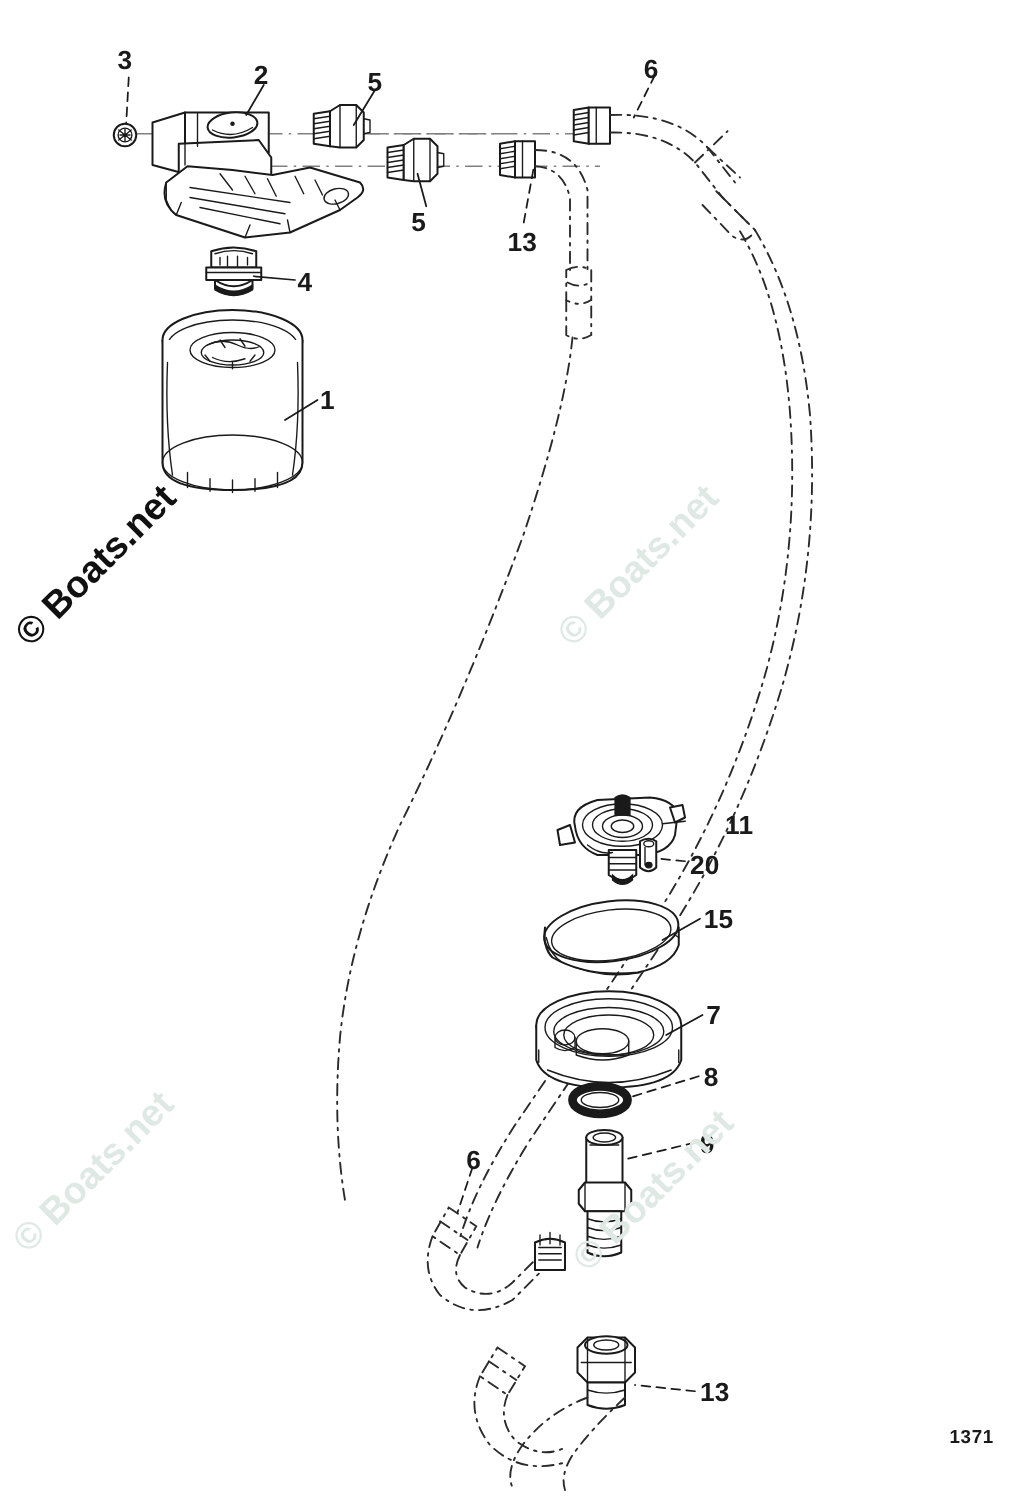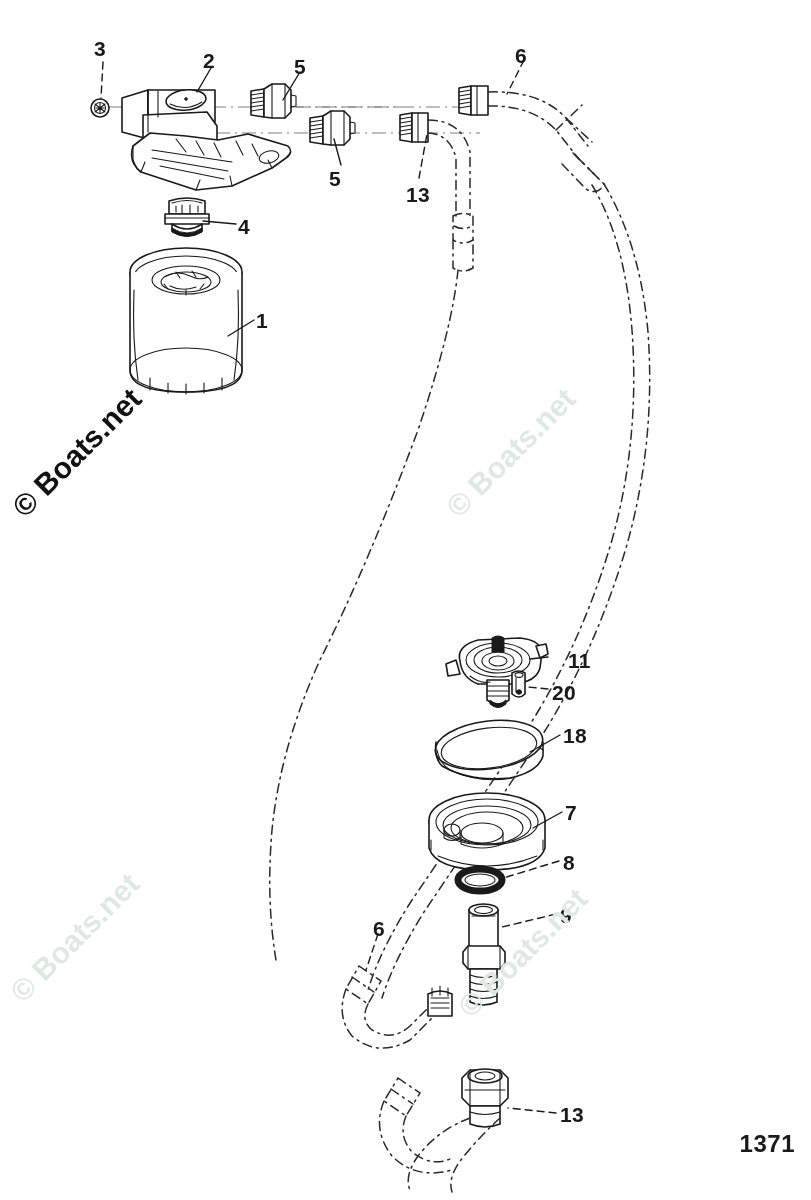--- a/index.html
+++ b/index.html
@@ -37,21 +37,21 @@
     white-space: nowrap;
     letter-spacing: 0.2px;
   }
   
   #figure-number {
     position: absolute;
     right: 16px;
     bottom: 42px;
     font-family: "Liberation Sans", sans-serif;
     font-weight: bold;
-    font-size: 24px;
+    font-size: 15px;
     color: #1a1a1a;
     letter-spacing: 0.5px;
   }
   
   .watermark {
     position: absolute;
     font-family: "Liberation Sans", sans-serif;
     font-weight: bold;
     white-space: nowrap;
     transform-origin: left top;
@@ -348,23 +348,23 @@
   </svg>
 
   <div class="callout" style="left:94px; top:38px;">3</div>
   <div class="callout" style="left:203px; top:50px;">2</div>
   <div class="callout" style="left:294px; top:56px;">5</div>
   <div class="callout" style="left:515px; top:45px;">6</div>
   <div class="callout" style="left:329px; top:168px;">5</div>
   <div class="callout" style="left:406px; top:184px;">13</div>
   <div class="callout" style="left:238px; top:216px;">4</div>
   <div class="callout" style="left:256px; top:310px;">1</div>
-  <div class="callout" style="left:568px; top:650px;">11</div>
+  <div class="callout" style="left:580px; top:650px;">11</div>
   <div class="callout" style="left:552px; top:682px;">20</div>
-  <div class="callout" style="left:563px; top:725px;">18</div>
+  <div class="callout" style="left:563px; top:725px;">15</div>
   <div class="callout" style="left:565px; top:802px;">7</div>
   <div class="callout" style="left:563px; top:852px;">8</div>
   <div class="callout" style="left:560px; top:905px;">9</div>
   <div class="callout" style="left:373px; top:918px;">6</div>
   <div class="callout" style="left:560px; top:1104px;">13</div>
 
   <div class="watermark wm-dark" style="left:6px;   top:500px;  transform:rotate(-45deg); font-size:30px;">© Boats.net</div>
   <div class="watermark wm-light" style="left:440px; top:500px;  transform:rotate(-45deg); font-size:30px;">© Boats.net</div>
   <div class="watermark wm-light" style="left:4px;   top:985px;  transform:rotate(-45deg); font-size:30px;">© Boats.net</div>
   <div class="watermark wm-light" style="left:452px; top:1000px; transform:rotate(-45deg); font-size:30px;">© Boats.net</div>

